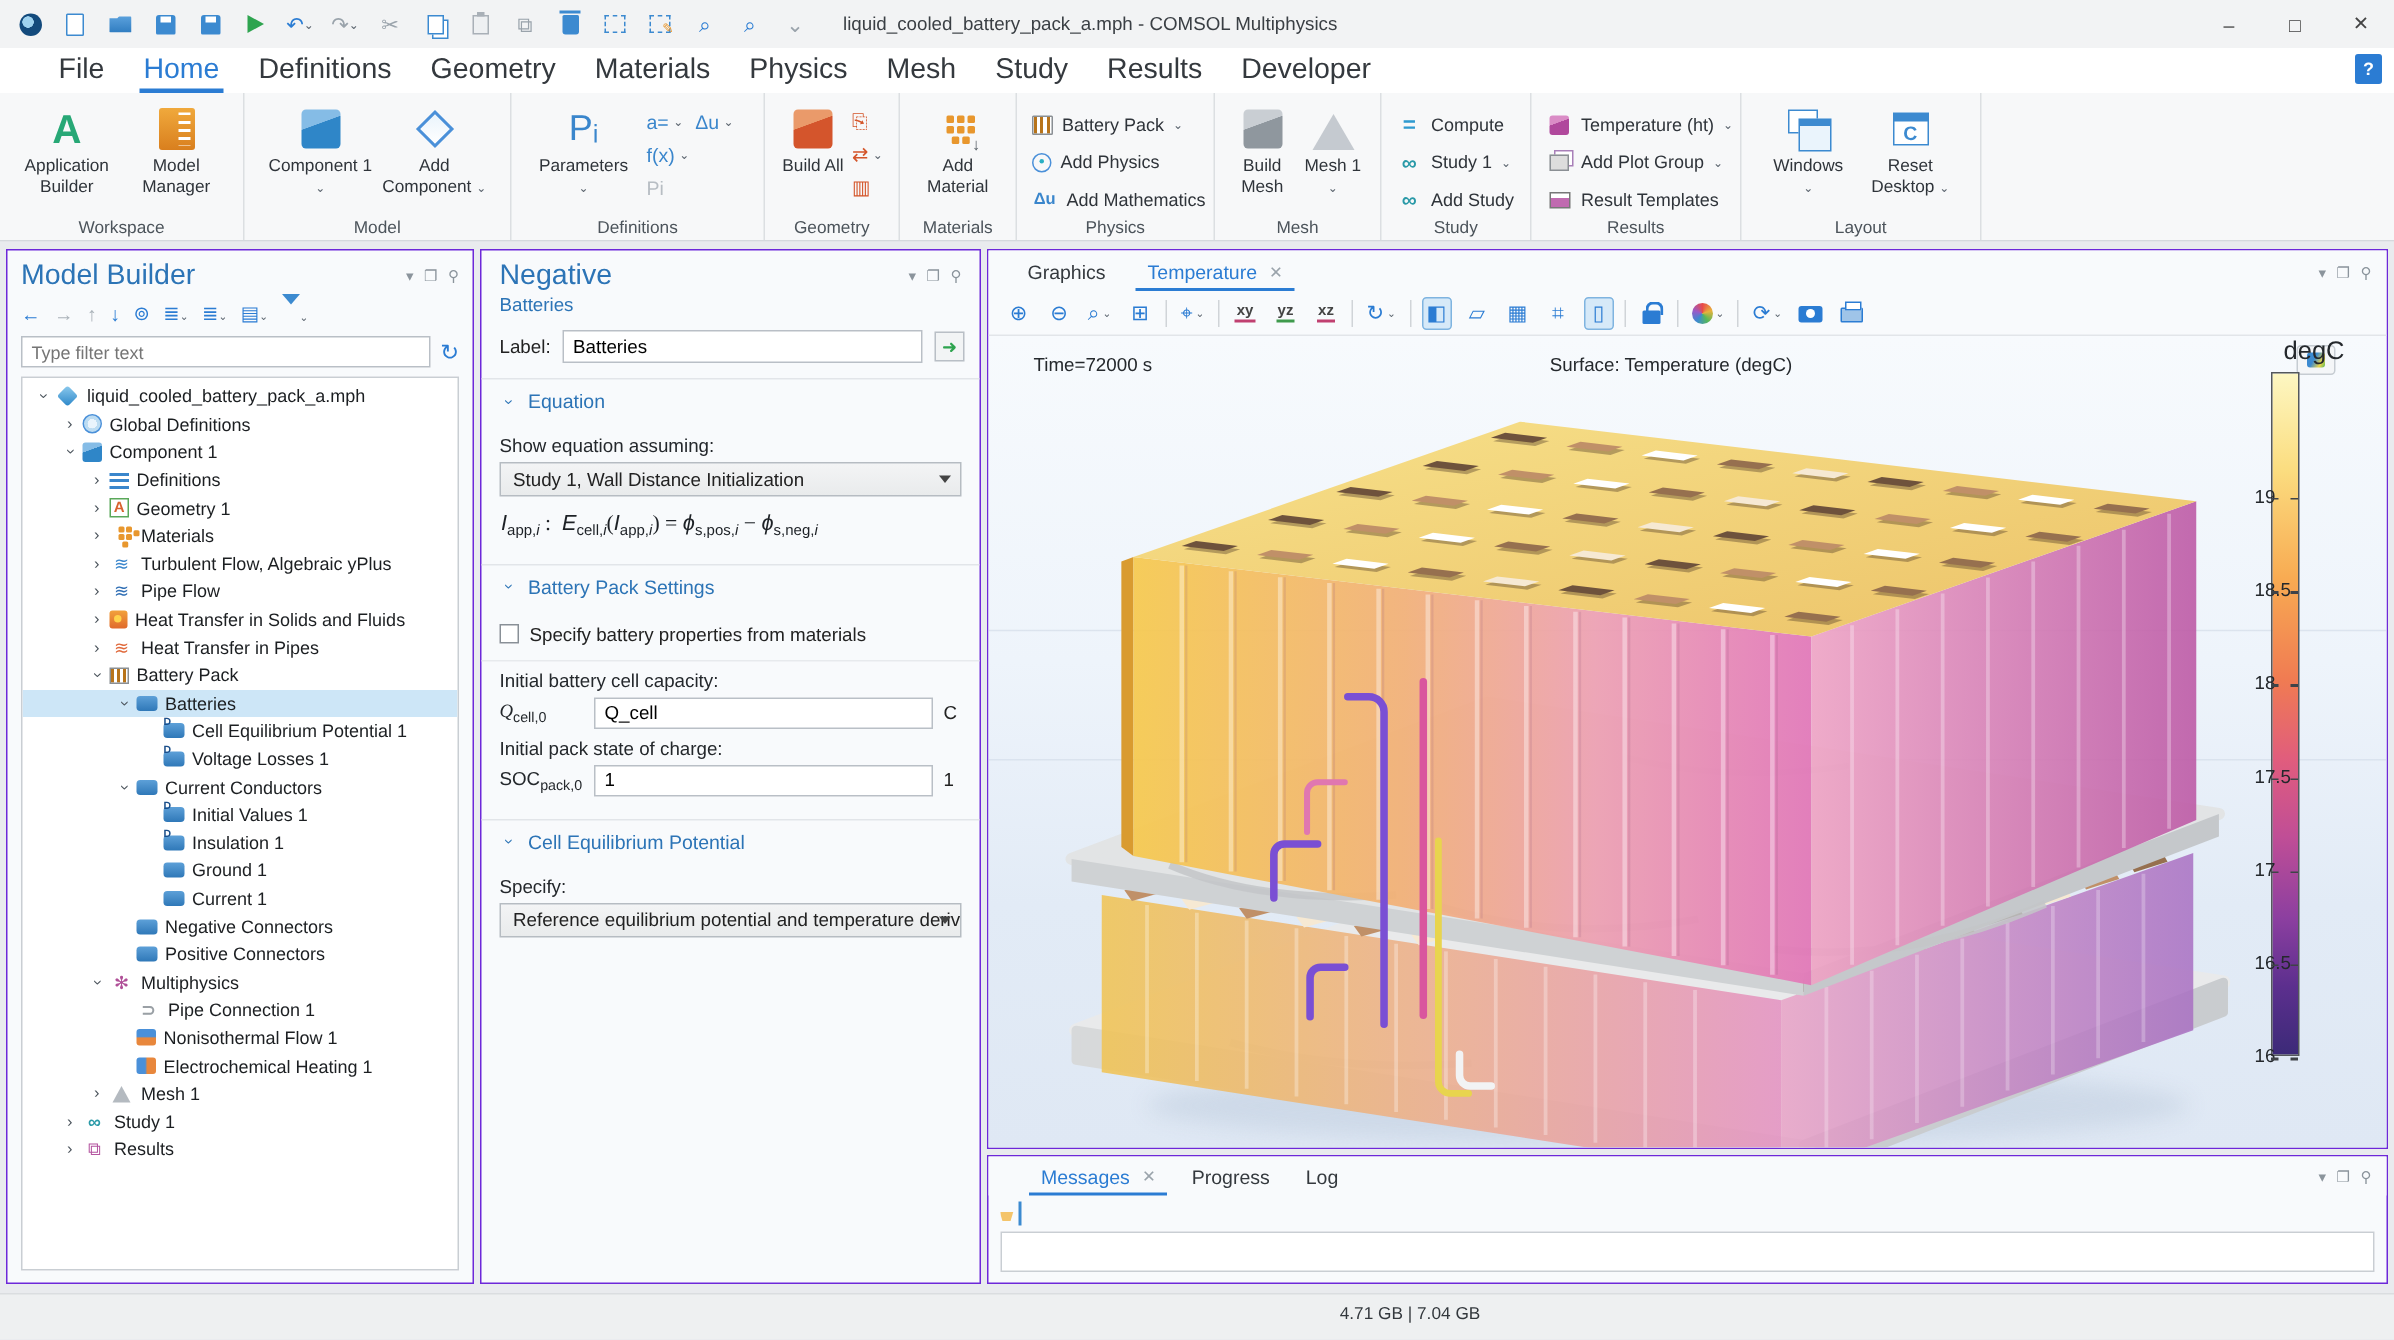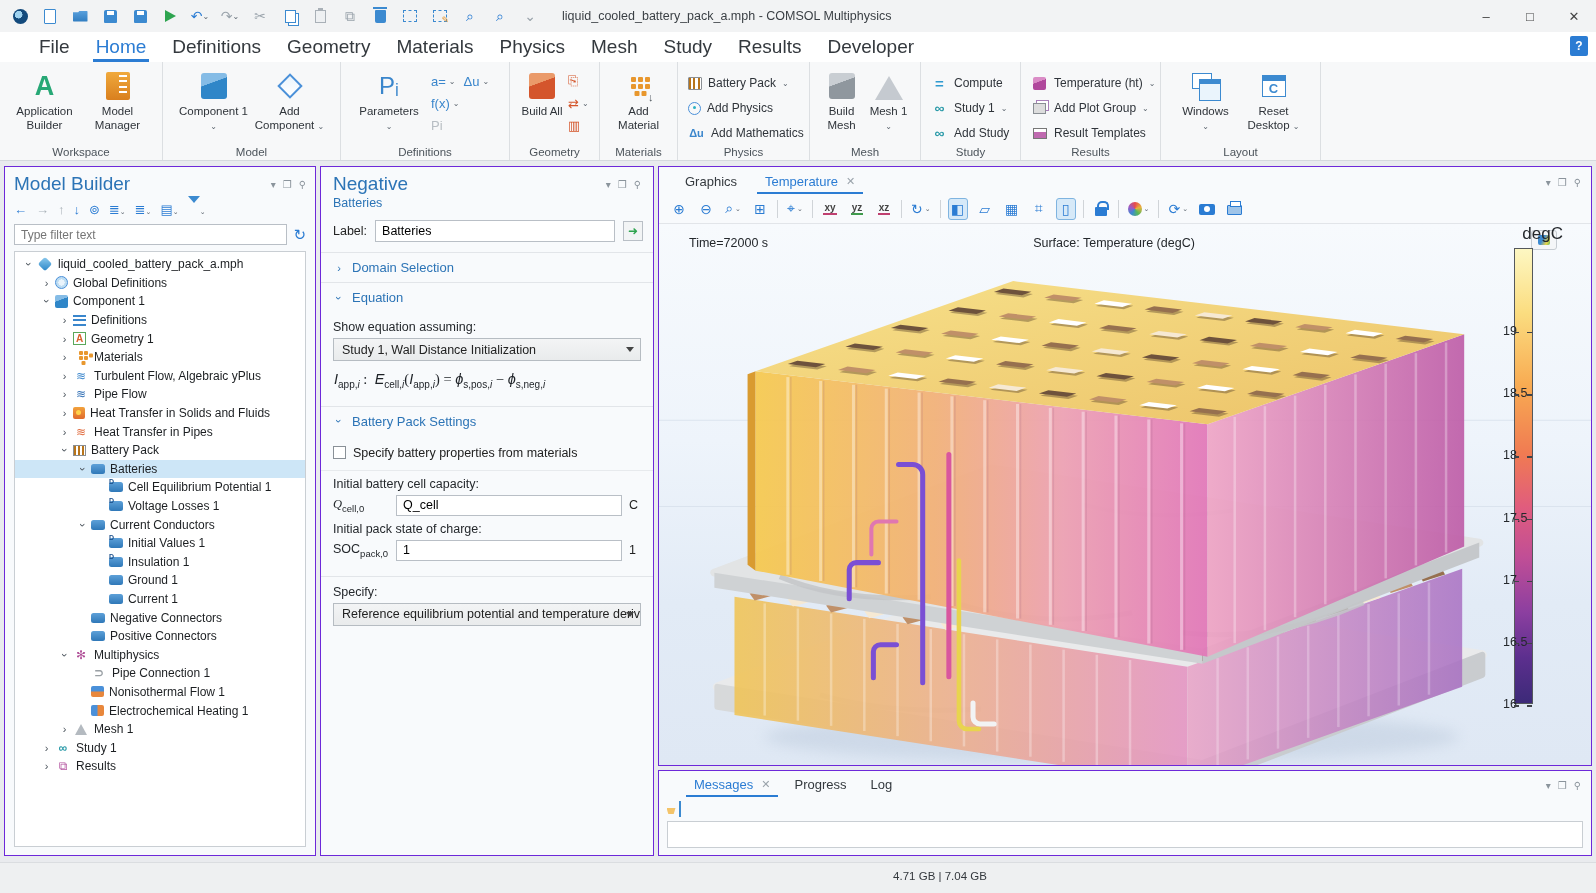--- a/index.html
+++ b/index.html
@@ -631,26 +631,20 @@
         </div>
         <div class="set-sub">Batteries</div>
       </div>
       <div class="label-row">
         <span>Label:</span>
         <input value="Batteries" style="">
         <span class="label-aux">➜</span>
       </div>
       <div class="sec">
         <div class="sec-h">
-            <span class="chev col"></span>
-            <span>Domain Selection</span>
-          </div>
-      </div>
-      <div class="sec">
-        <div class="sec-h">
             <span class="chev exp"></span>
             <span>Equation</span>
           </div>
         <div class="sec-body">
           <div class="caption">Show equation assuming:</div>
           <div class="selectbox">
               <span>Study 1, Wall Distance Initialization</span>
               <span class="arrow"></span>
             </div>
           <div class="formula"><i>I</i><sub>app,<i>i</i></sub> :&nbsp;&nbsp;<i>E</i><sub>cell,<i>i</i></sub>(<i>I</i><sub>app,<i>i</i></sub>) = <i>ϕ</i><sub>s,pos,<i>i</i></sub> − <i>ϕ</i><sub>s,neg,<i>i</i></sub></div>
@@ -675,20 +669,24 @@
           </div>
           <div class="caption">Initial pack state of charge:</div>
           <div class="frow">
             <span class="fsym">SOC<sub>pack,0</sub></span>
             <input value="1" style="">
             <span class="funit">1</span>
           </div>
         </div>
       </div>
       <div class="sec">
+        <div class="sec-h">
+            <span class="chev exp"></span>
+            <span>Cell Equilibrium Potential</span>
+          </div>
         <div class="sec-body">
           <div class="caption">Specify:</div>
           <div class="selectbox">
               <span>Reference equilibrium potential and temperature deriva</span>
               <span class="arrow"></span>
             </div>
         </div>
       </div>
     </div>
 

